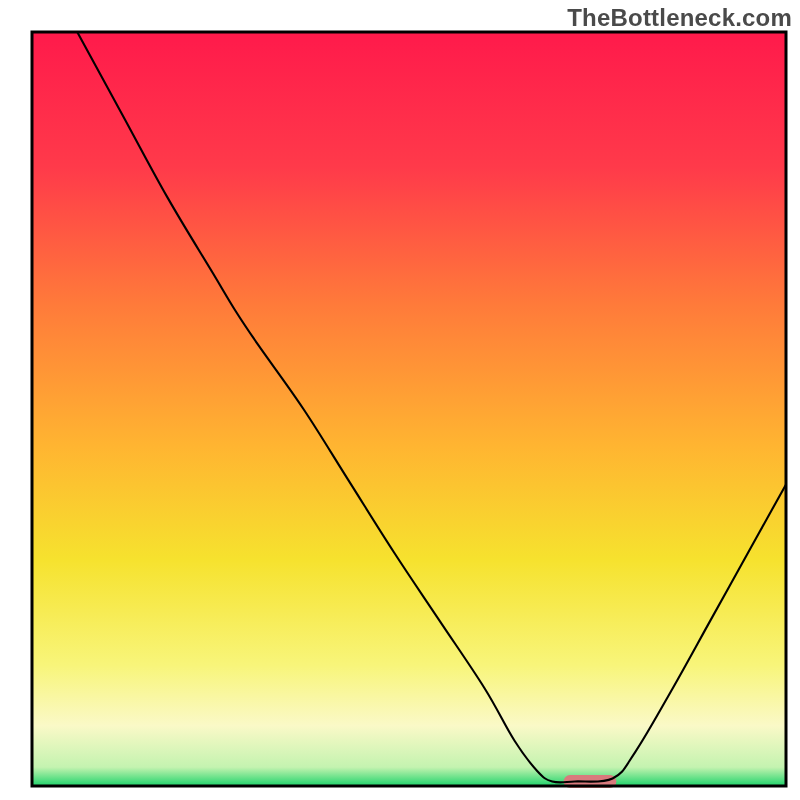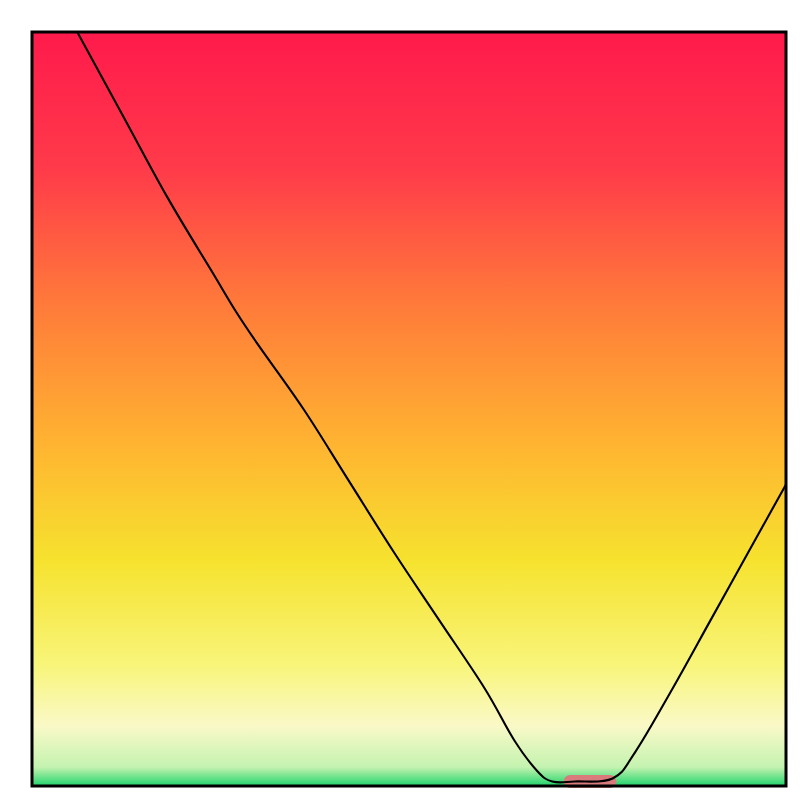--- a/index.html
+++ b/index.html
@@ -29,20 +29,21 @@
   svg.chart {
     position: absolute;
     left: 0;
     top: 0;
   }
 </style>
 </head>
 <body>
 <div class="wrap">
 
+<div class="watermark">TheBottleneck.com</div>
 
 <svg class="chart" width="800" height="800" viewBox="0 0 800 800">
   <defs>
     <linearGradient id="bg-grad" x1="0" y1="0" x2="0" y2="1">
           <stop offset="0.00%" stop-color="#ff1a4b"></stop>
           <stop offset="18.00%" stop-color="#ff3a4a"></stop>
           <stop offset="36.00%" stop-color="#ff7a3a"></stop>
           <stop offset="55.00%" stop-color="#ffb531"></stop>
           <stop offset="70.00%" stop-color="#f6e22e"></stop>
           <stop offset="84.00%" stop-color="#f8f57a"></stop>

